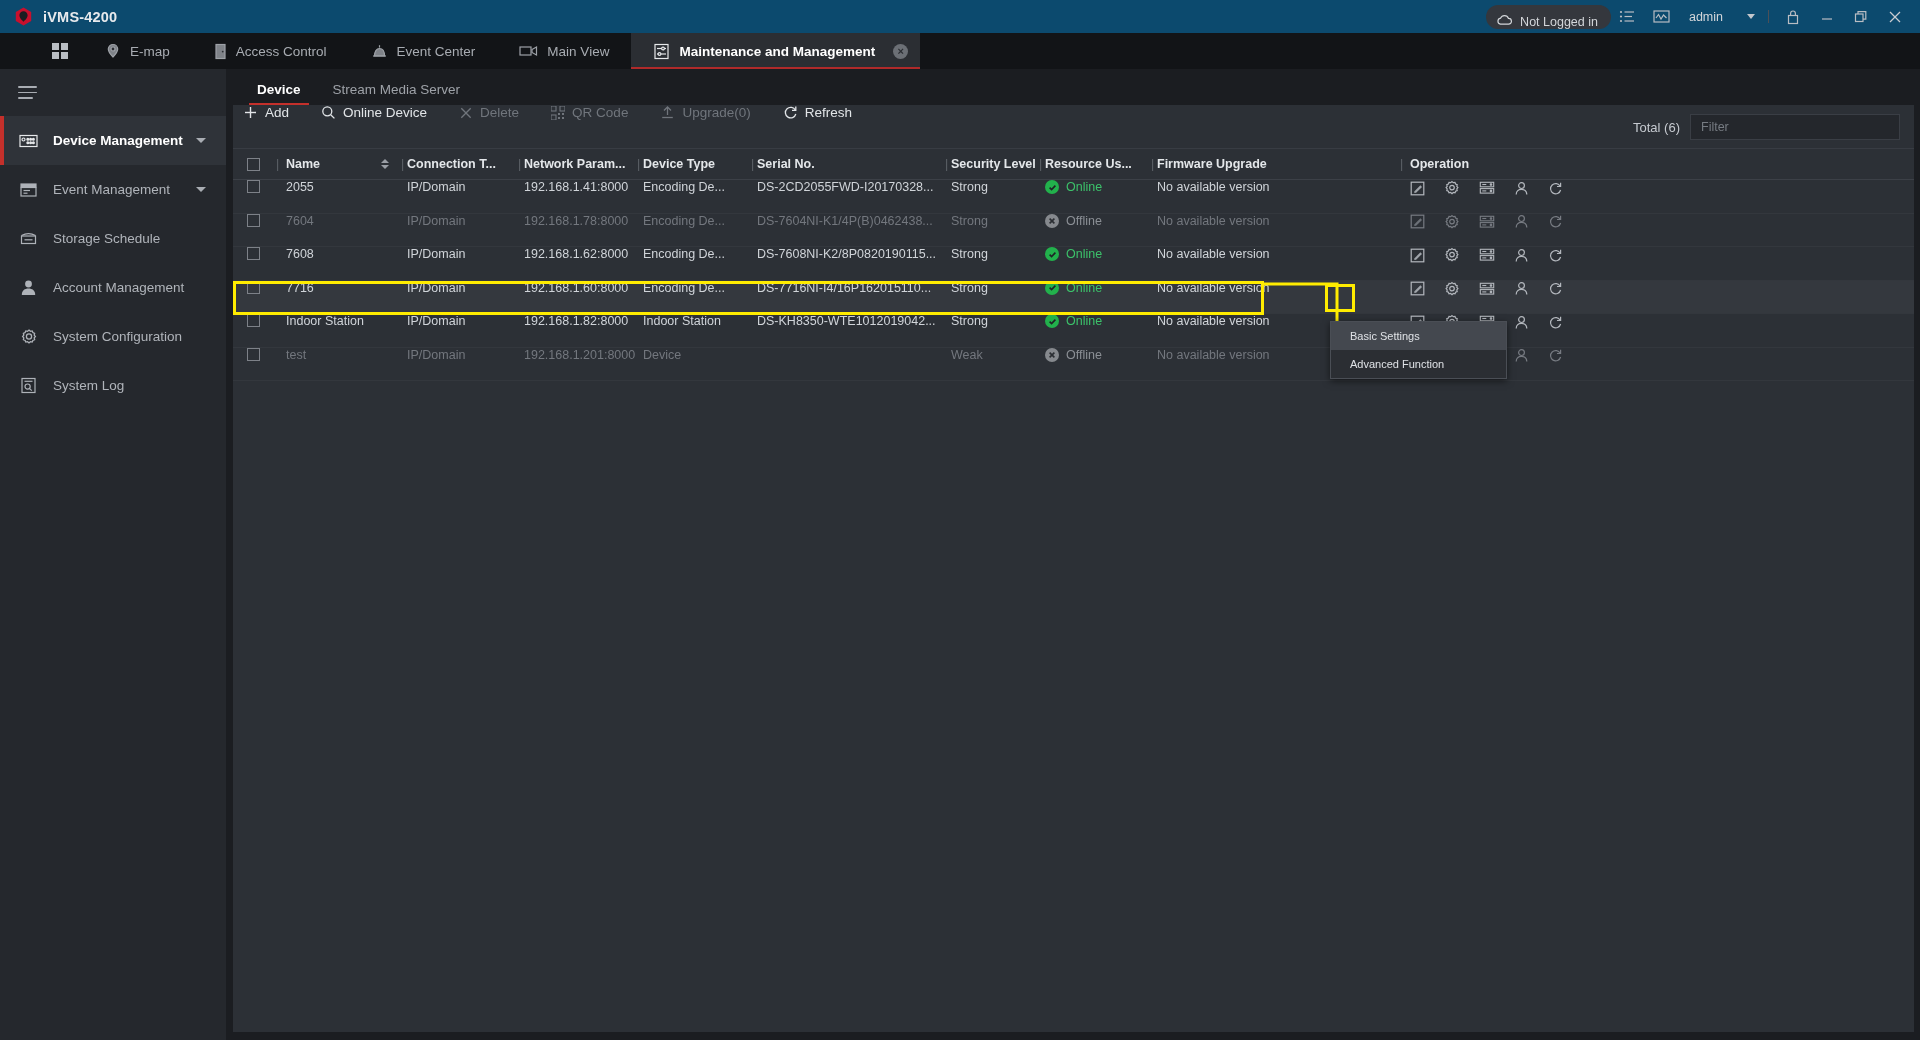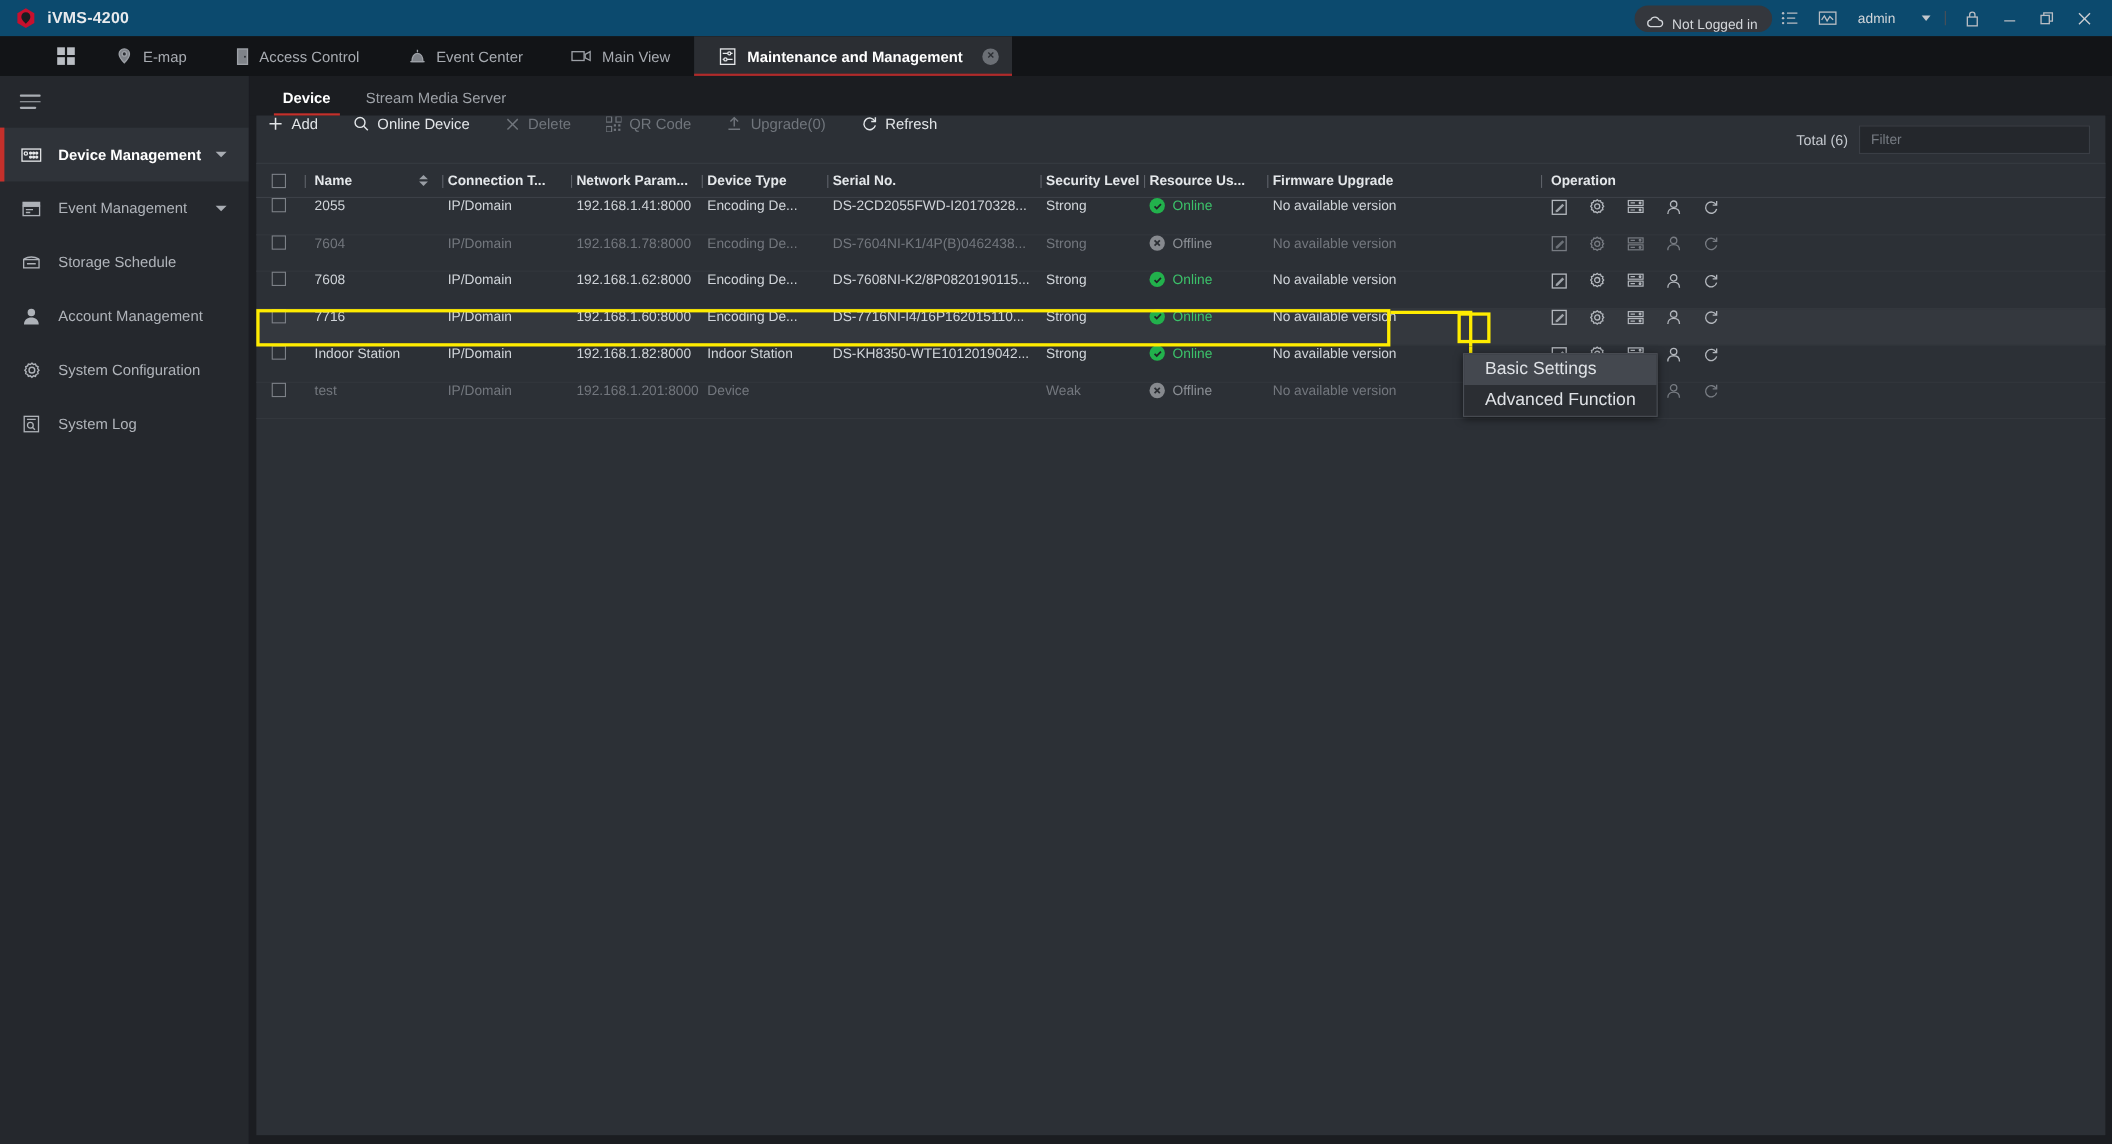--- a/index.html
+++ b/index.html
@@ -236,21 +236,21 @@
 
   
   .ctxmenu {
     position: absolute; width: 177px;
     background: #2b2e33; border: 1px solid #4a4e55;
     box-shadow: 0 2px 7px rgba(0,0,0,.55);
     z-index: 20;
   }
   .ctx-item {
     height: 28px; display: flex; align-items: center;
-    padding-left: 19px; font-size: 16px; color: #dfe2e6;
+    padding-left: 19px; font-size: 11px; color: #dfe2e6;
   }
   .ctx-item.hl { background: #44484f; }
 </style>
 </head>
 <body>
 
 <div class="titlebar">
   <div class="brand">
     <span class="brand-logo">
       <svg width="19" height="19" viewBox="0 0 19 19">

